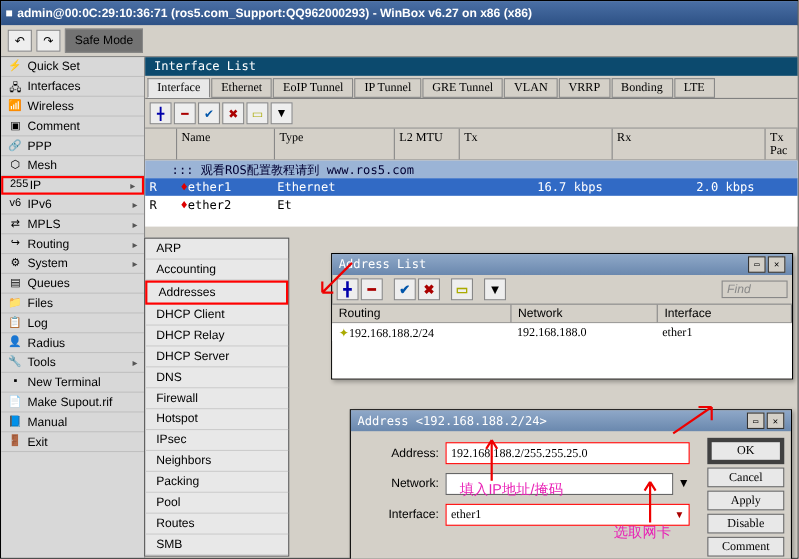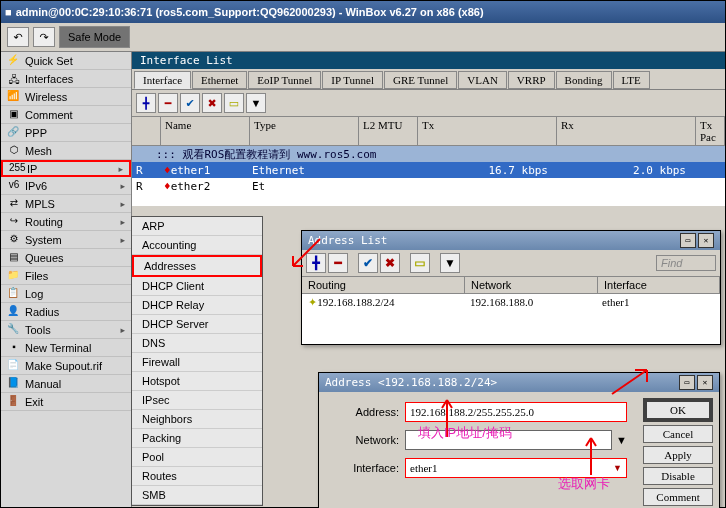--- a/index.html
+++ b/index.html
@@ -317,14 +317,14 @@
   </svg>
 <svg class="arrow" style="left:432px;top:392px" width="30" height="50">
     <path class="red-arrow" d="M15 45 L15 8 M15 8 l-5 8 M15 8 l5 8" fill="none"></path>
   </svg>
 <svg class="arrow" style="left:576px;top:430px" width="30" height="50">
     <path class="red-arrow" d="M15 45 L15 8 M15 8 l-5 8 M15 8 l5 8" fill="none"></path>
   </svg>
 <svg class="arrow" style="left:607px;top:364px" width="50" height="35">
     <path class="red-arrow" d="M5 30 L40 6 M40 6 l-12 0 M40 6 l0 12" fill="none"></path>
   </svg>
-<div class="anno" style="left:418px;top:424px">填入IP地址/掩码</div>
+<div class="anno" style="left:418px;top:436px">填入IP地址/掩码</div>
 <div class="anno" style="left:558px;top:475px">选取网卡</div>
 
 </body></html>

